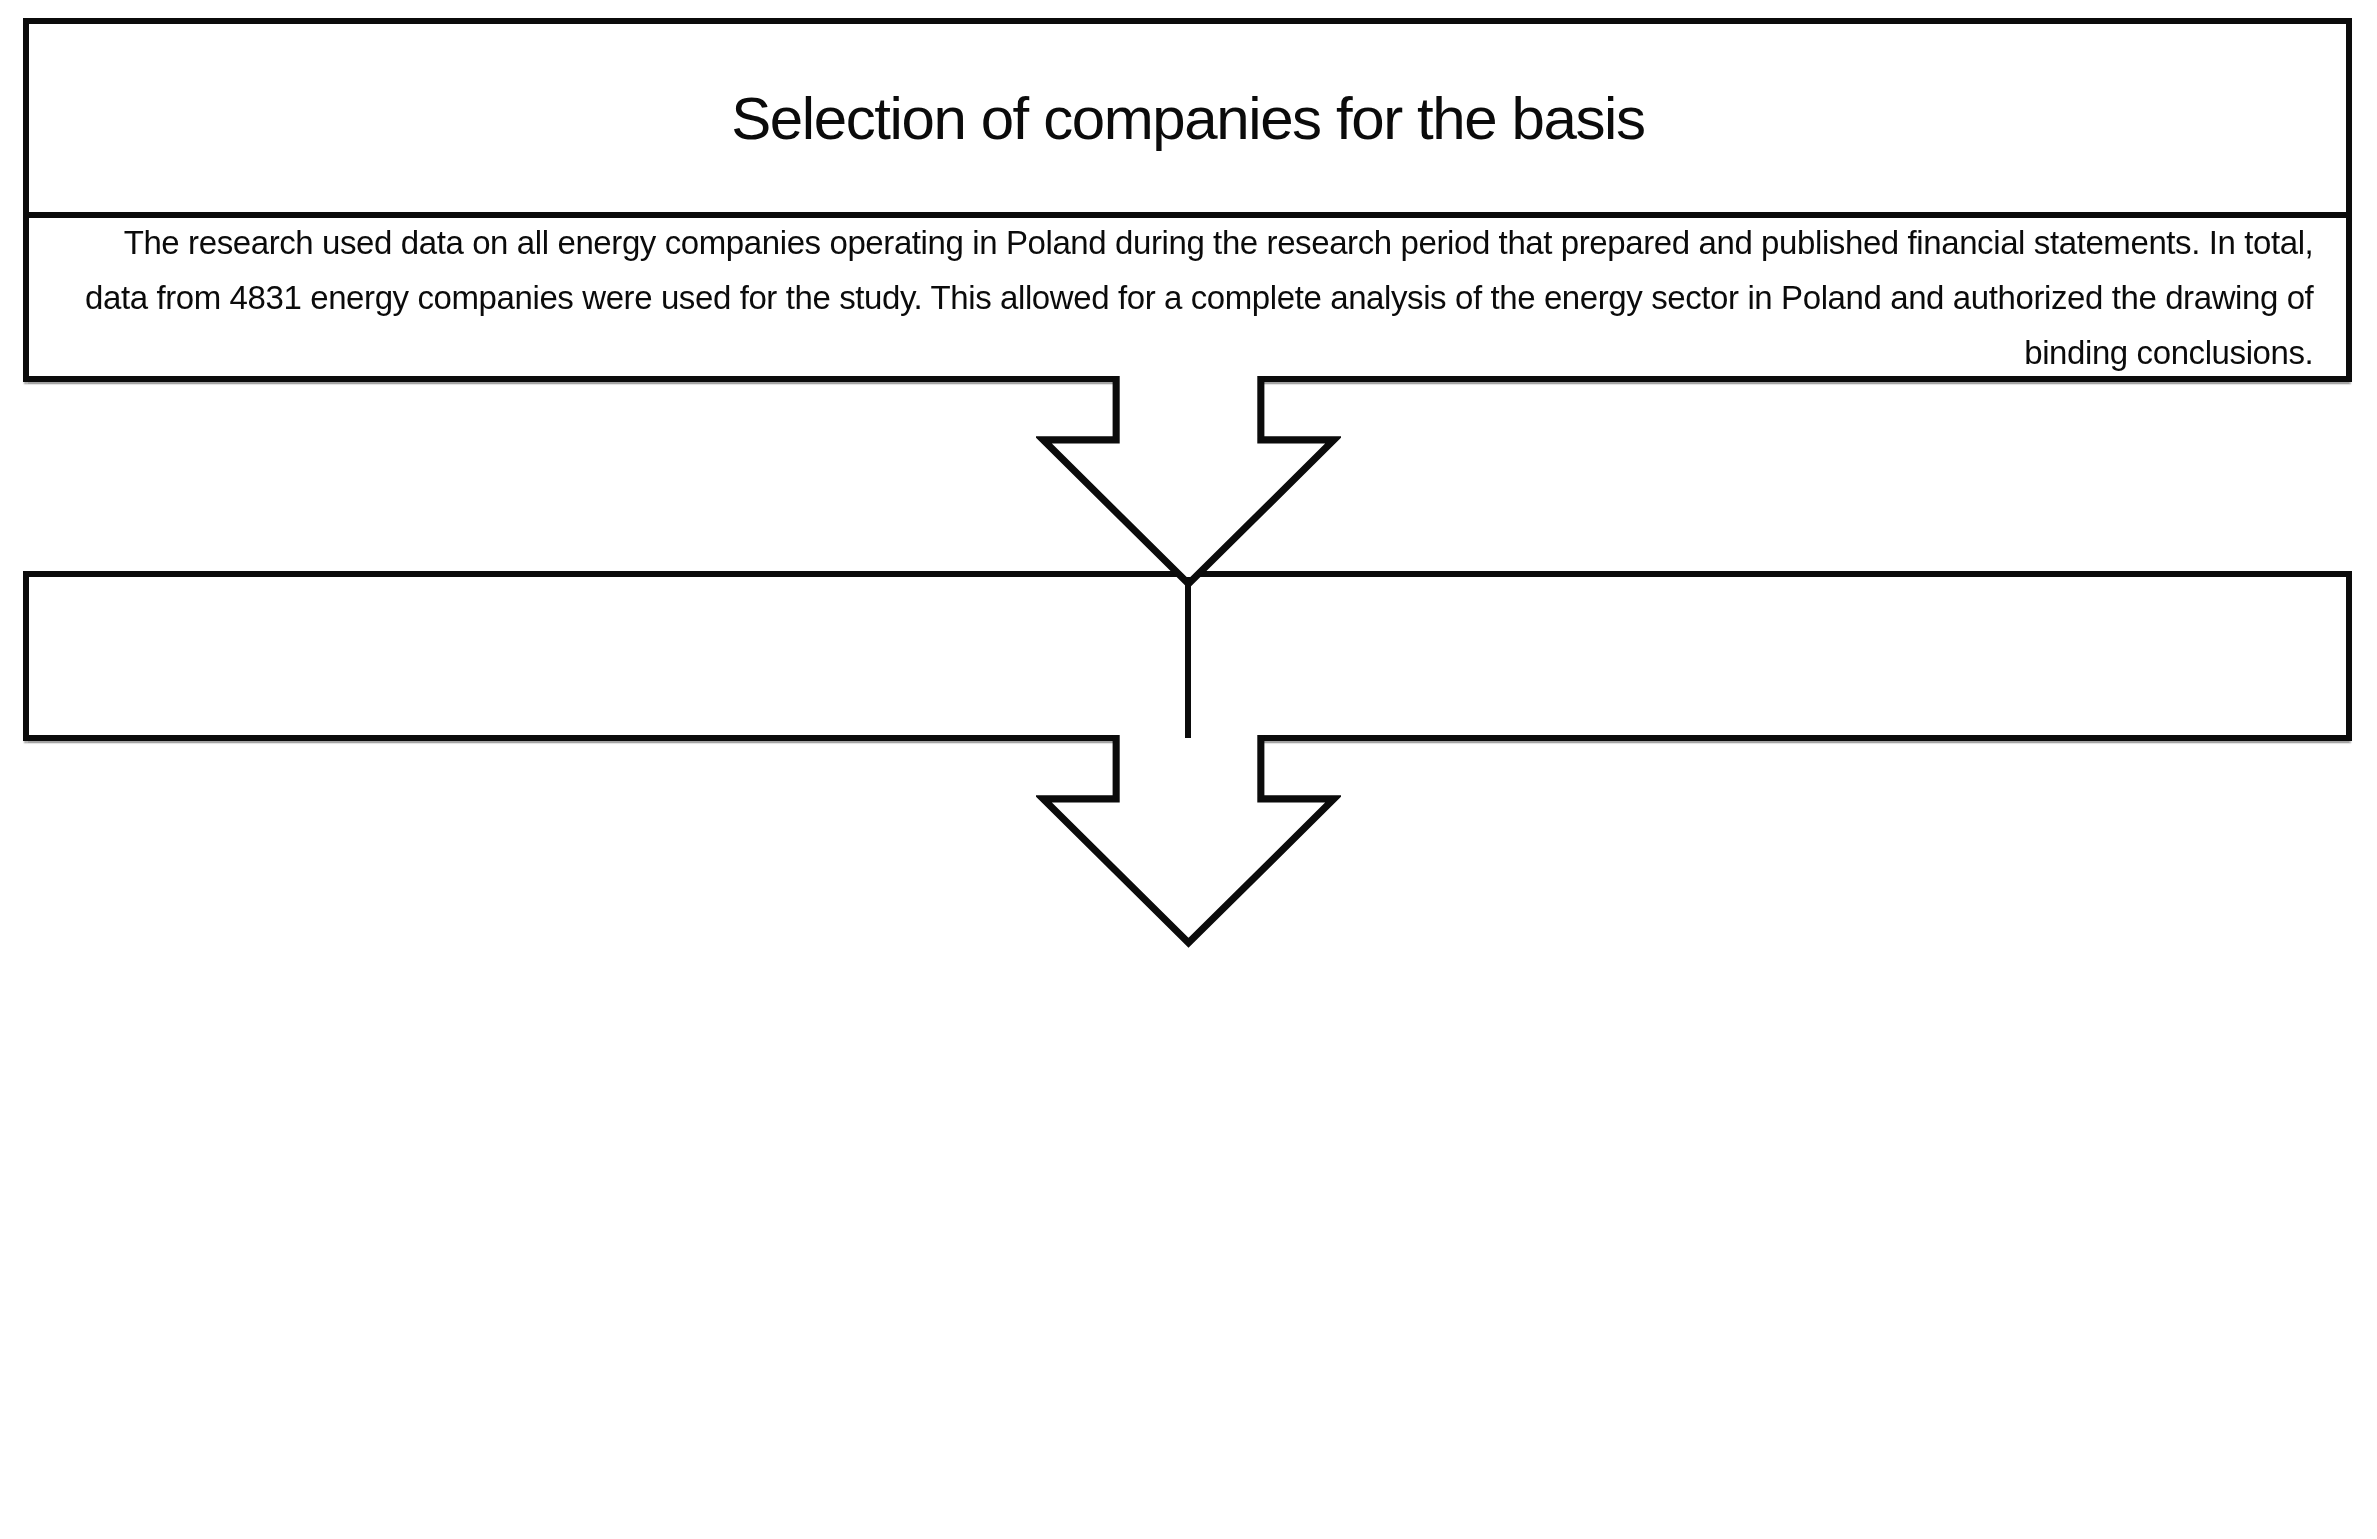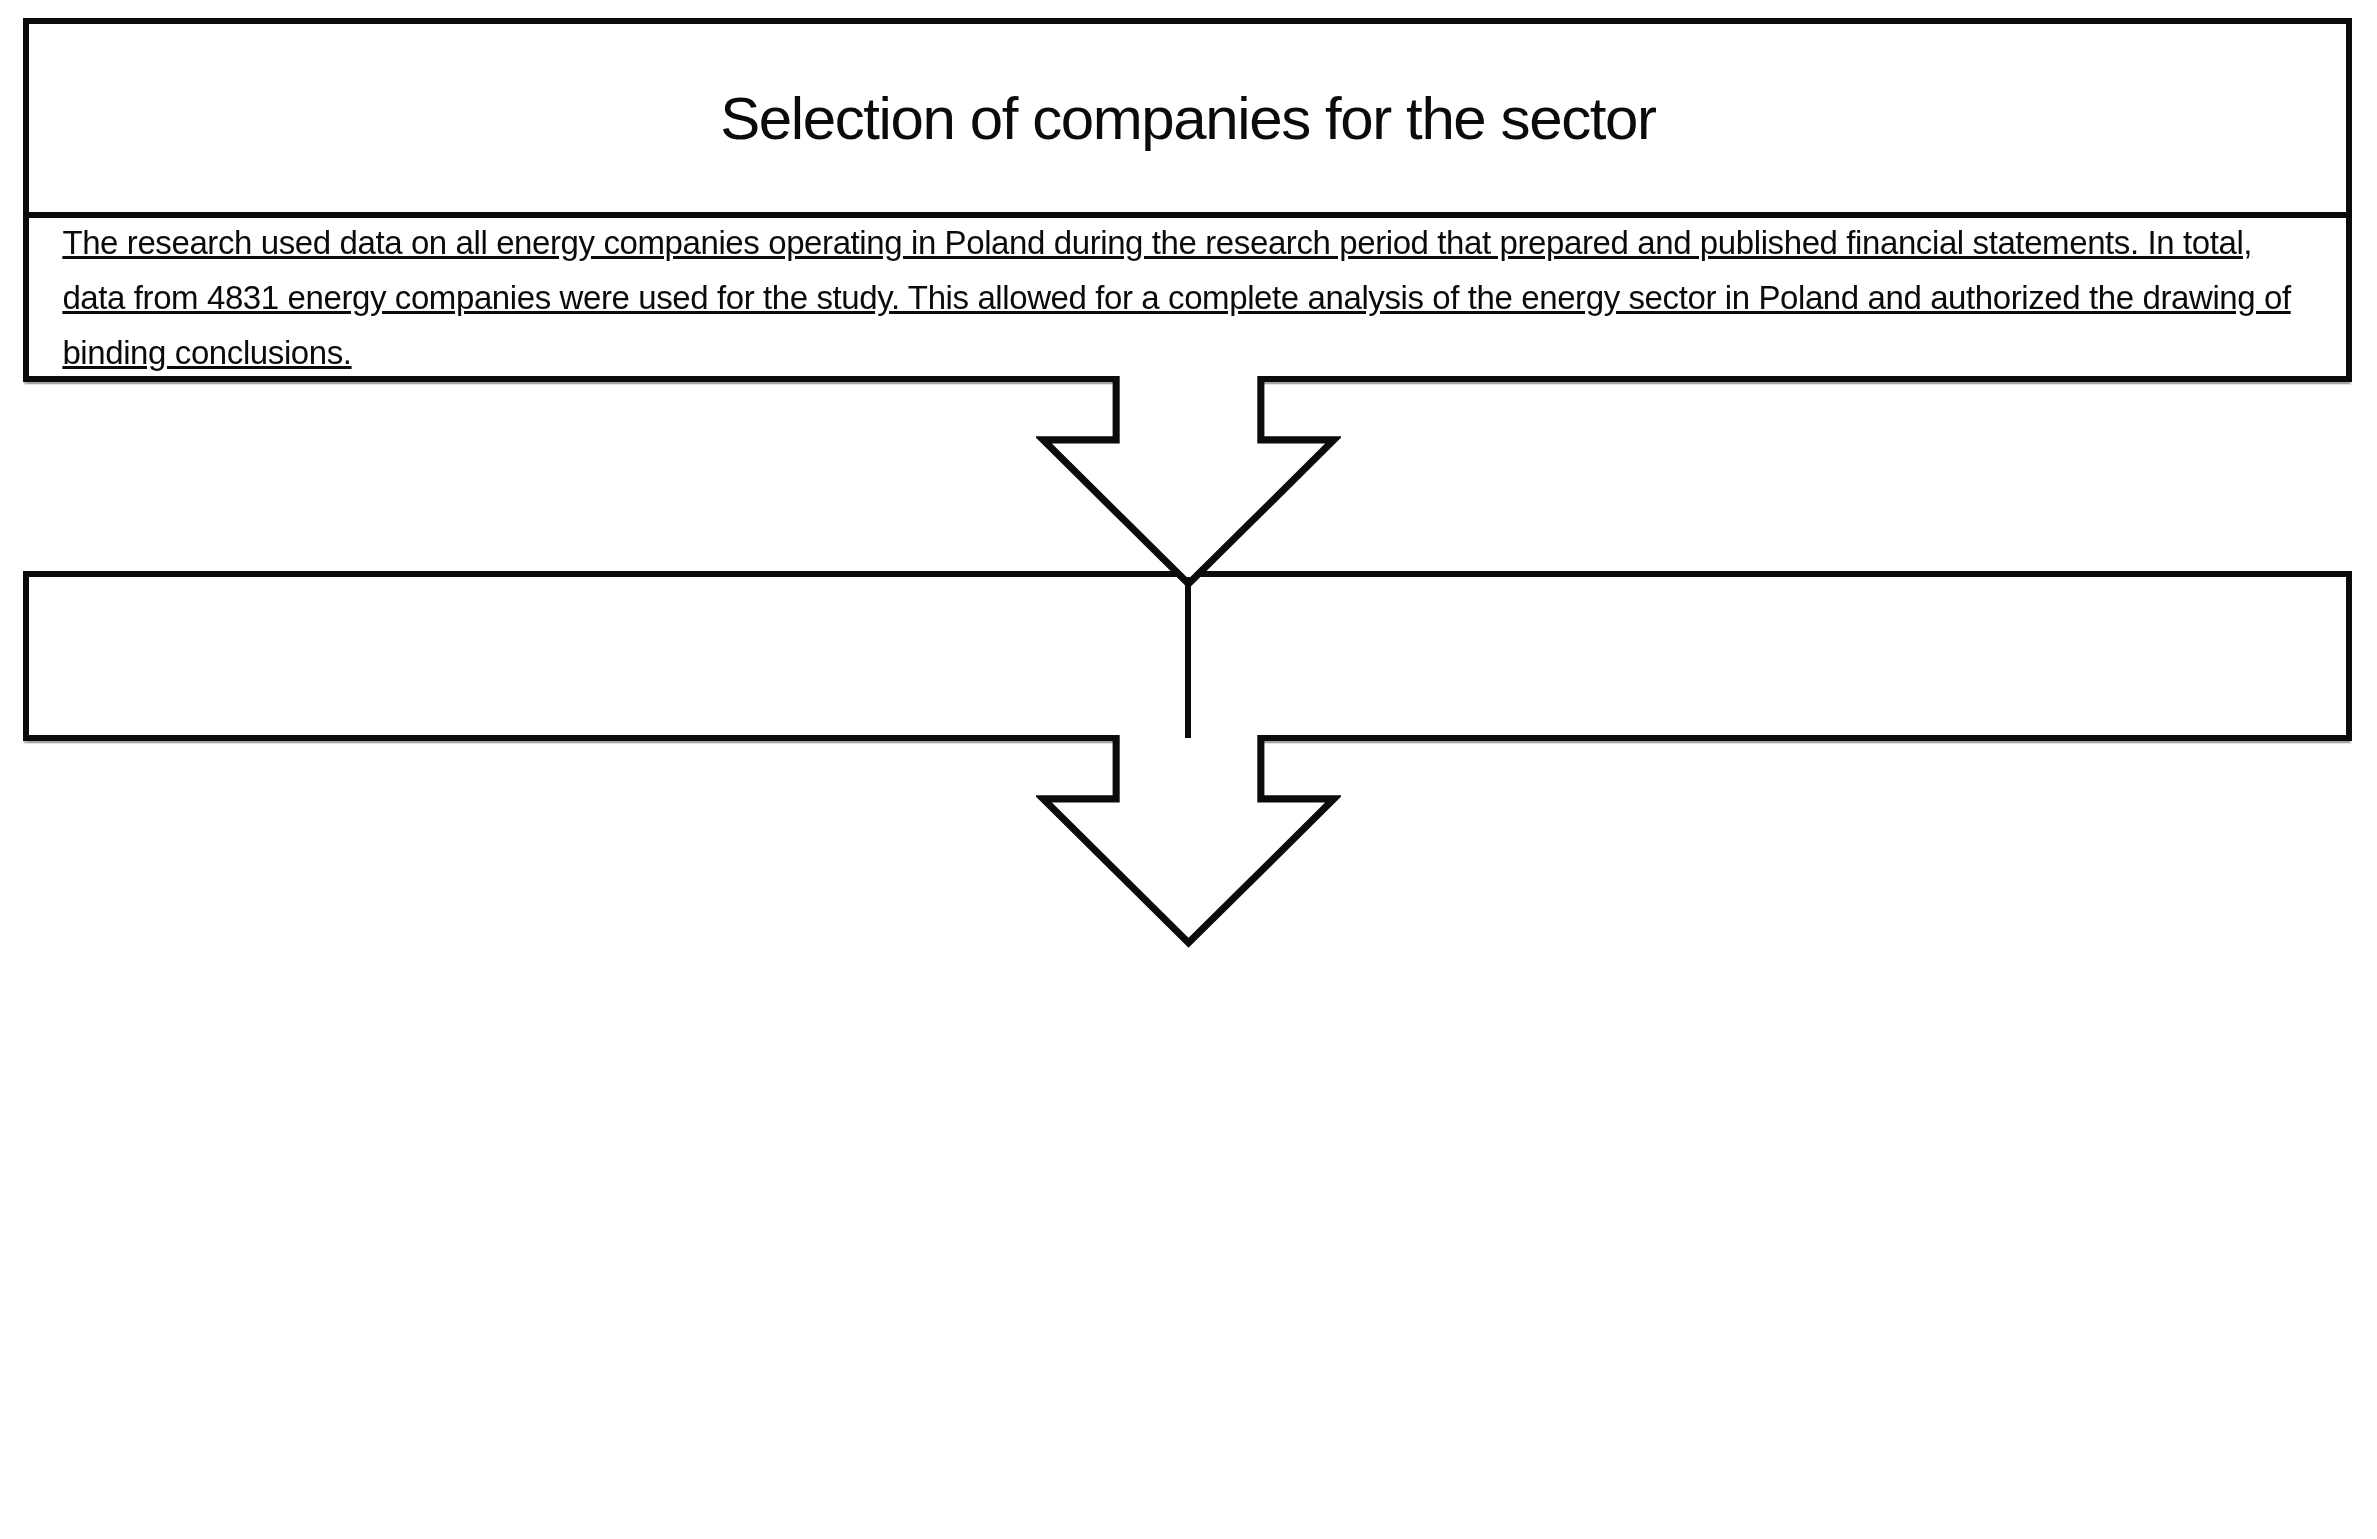--- a/index.html
+++ b/index.html
@@ -42,23 +42,22 @@
     margin-top: -6.4px;
     height: 170px;
     display: flex;
     position: relative;
   }
   .desc-cell {
     flex: 1 1 0;
     display: flex;
     align-items: center;
     justify-content: center;
-    text-align: left;
+    text-align: right;
     padding: 5.7px 33px;
-    text-decoration: underline;
   }
   .desc-text {
     font-size: 33px;
     line-height: 55px;
     letter-spacing: -0.4px;
   }
   .v-divider {
     position: absolute;
     left: 50%;
     margin-left: -2.8px;
@@ -83,21 +82,21 @@
     display: block;
   }
 </style>
 </head>
 <body>
 
 <div class="page">
 
   <section class="step">
     <div class="box title-box">
-      <h2 class="step-title">Selection of companies for the sector</h2>
+      <h2 class="step-title">Selection of companies for the basis</h2>
     </div>
     <div class="box desc-row">
       <div class="desc-cell">
         <p class="desc-text">The research used data on all energy companies operating in Poland during the research period that prepared and published financial statements. In total, data from 4831 energy companies were used for the study. This allowed for a complete analysis of the energy sector in Poland and authorized the drawing of binding conclusions.</p>
       </div>
     </div>
   </section>
 
   <div class="arrow-gap">
     <svg viewBox="0 0 430 303" xmlns="http://www.w3.org/2000/svg">

